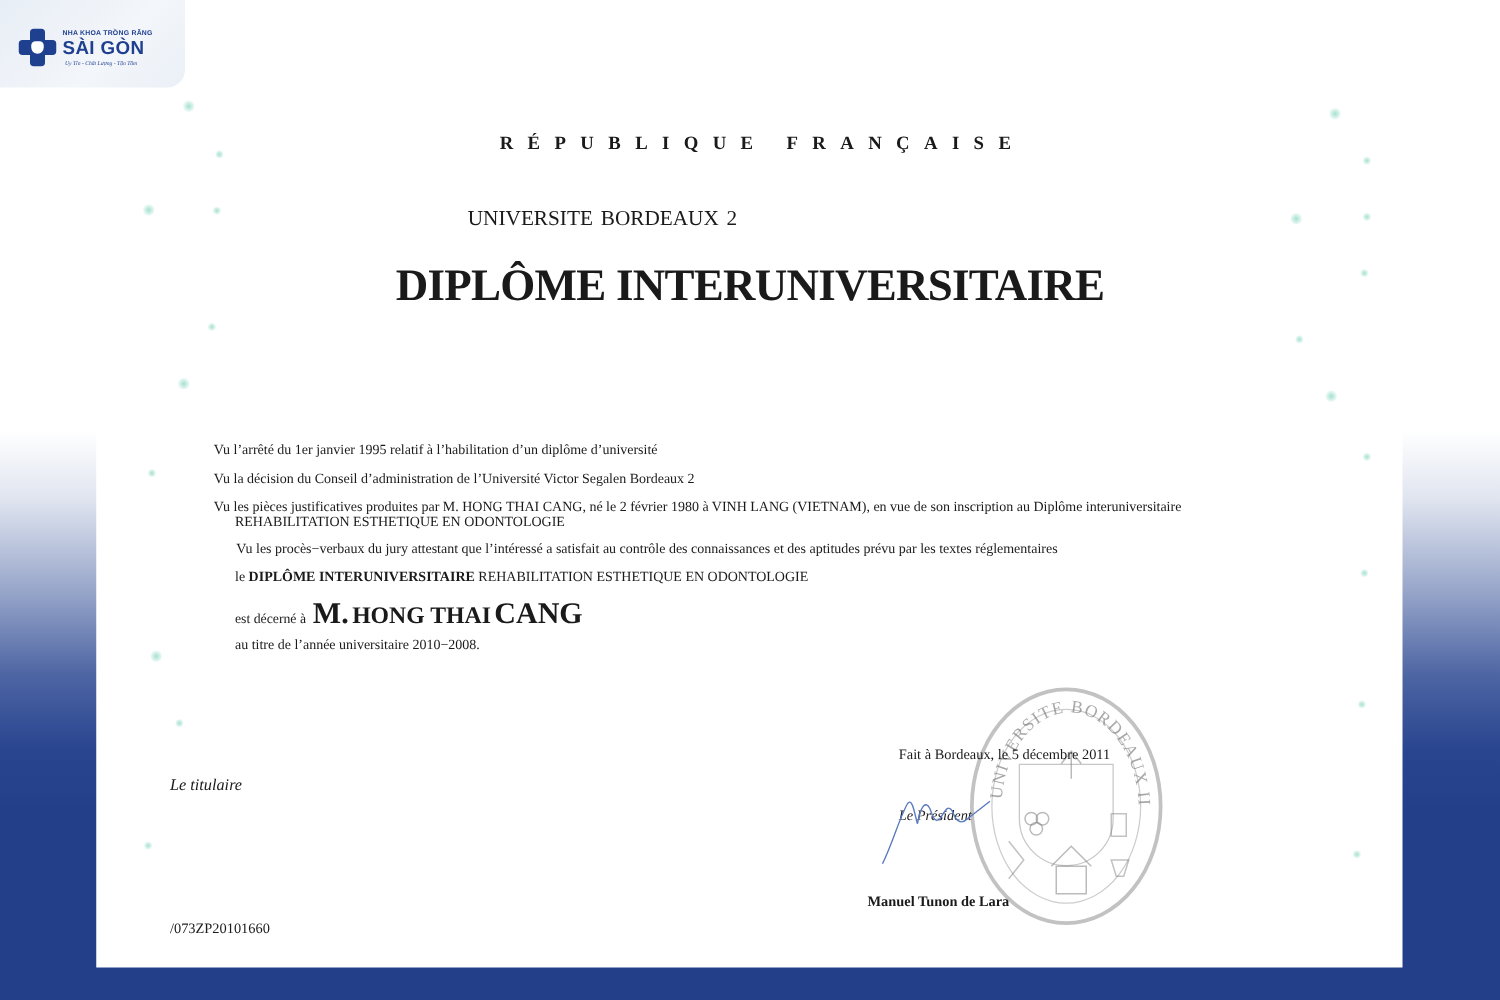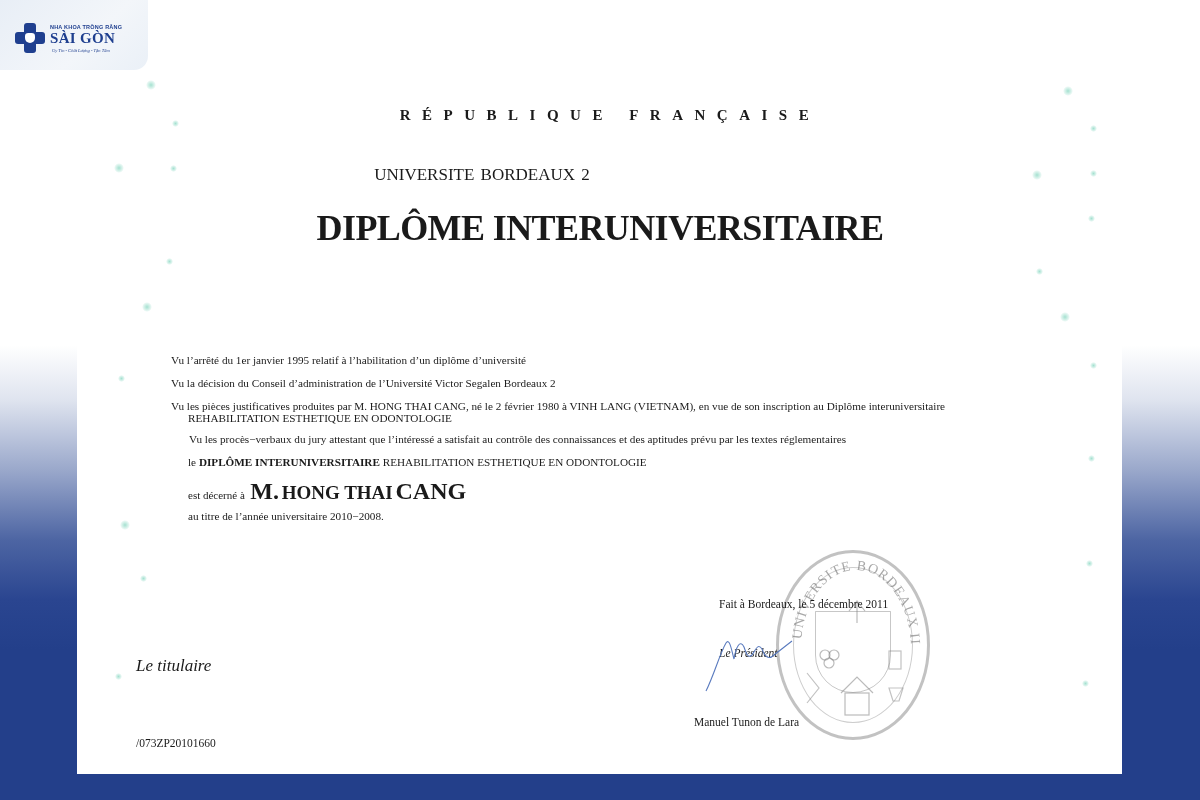--- a/index.html
+++ b/index.html
@@ -23,21 +23,21 @@
       position: absolute; left: 15px; top: 23px; width: 30px; height: 30px;
     }
     .logo-cross .v { position: absolute; left: 9px; top: 0; width: 12px; height: 30px; background: #1f3f8f; border-radius: 3px; }
     .logo-cross .h { position: absolute; left: 0; top: 9px; width: 30px; height: 12px; background: #1f3f8f; border-radius: 3px; }
     .logo-cross .tooth { position: absolute; left: 10px; top: 10px; width: 10px; height: 10px; background: #ffffff; border-radius: 4px 4px 6px 6px; }
     .logo-small {
       position: absolute; left: 50px; top: 24px; font-family: "Liberation Sans", sans-serif;
       font-size: 5.5px; font-weight: bold; color: #1f3f8f; letter-spacing: 0.2px; white-space: nowrap;
     }
     .logo-big {
-      position: absolute; left: 50px; top: 30px; font-family: Liberation Serif, serif;
+      position: absolute; left: 50px; top: 30px; font-family: Liberation Sans, sans-serif;
       font-size: 15px; font-weight: bold; color: #1f3f8f; white-space: nowrap; letter-spacing: 0.3px;
     }
     .logo-tag {
       position: absolute; left: 52px; top: 48px; font-family: "Liberation Serif", serif;
       font-size: 4.5px; font-style: italic; color: #1f3f8f; white-space: nowrap;
     }
     .t { position: absolute; white-space: nowrap; }
     .republique {
       left: 0; width: 1200px; text-align: center; top: 107px;
       font-size: 15px; font-weight: bold; letter-spacing: 11.5px; padding-left: 10px;
@@ -132,21 +132,21 @@
   <span>REHABILITATION ESTHETIQUE EN ODONTOLOGIE</span>
 </div>
 <div class="t name-line">
   <span>est décerné à</span>
   &nbsp;<span class="name-big">M.</span>
   <span class="name-mid">HONG THAI</span>
   <span class="name-big">CANG</span>
 </div>
 <div class="t deco-line" style="top:510px;">au titre de l’année universitaire 2010−2008.</div>
 
-<div class="t italic" style="left:136px;top:620px;font-size:17px;margin-top:36px;">Le titulaire</div>
+<div class="t italic" style="left:136px;top:620px;font-size:13px;">Le titulaire</div>
 <div class="t" style="left:136px;top:737px;font-size:11.5px;">/073ZP20101660</div>
 
 <div class="stamp">
   <div class="stamp-inner"></div>
   <div class="stamp-shield"></div>
   <svg width="154" height="190" viewBox="0 0 154 190">
     <defs>
       <path id="arc" d="M 22 95 A 55 78 0 0 1 132 95"></path>
     </defs>
     <text font-family="Liberation Serif, serif" font-size="14" fill="rgba(110,110,110,0.6)" letter-spacing="1">
@@ -162,13 +162,13 @@
     <path d="M 110 135 L 124 135 L 120 148 L 114 148 Z" fill="none" stroke="rgba(120,120,120,0.45)" stroke-width="1.2"></path>
     <path d="M 70 58 L 78 48 L 86 58 M 78 48 L 78 70" fill="none" stroke="rgba(120,120,120,0.5)" stroke-width="1.2"></path>
   </svg>
 </div>
 
 <div class="t" style="left:719px;top:598px;font-size:11.5px;">Fait à Bordeaux, le 5 décembre 2011</div>
 <div class="t italic" style="left:719px;top:647px;font-size:11.5px;text-align:center;">Le Président</div>
 <svg class="signature" width="90" height="70" viewBox="0 0 90 70">
   <path d="M 2 66 C 10 50, 16 28, 22 18 C 26 12, 28 28, 30 34 C 32 22, 36 14, 40 22 C 42 28, 44 34, 48 30 C 52 24, 54 18, 58 24 C 60 30, 64 36, 70 30 L 88 16" fill="none" stroke="#5a7bbf" stroke-width="1.1"></path>
 </svg>
-<div class="t" style="left:694px;top:716px;font-size:11.5px;">Manuel Tunon de Lara</div>
+<div class="t" style="left:694px;top:716px;font-size:11.5px;font-weight:bold;">Manuel Tunon de Lara</div>
 
 </body></html>

